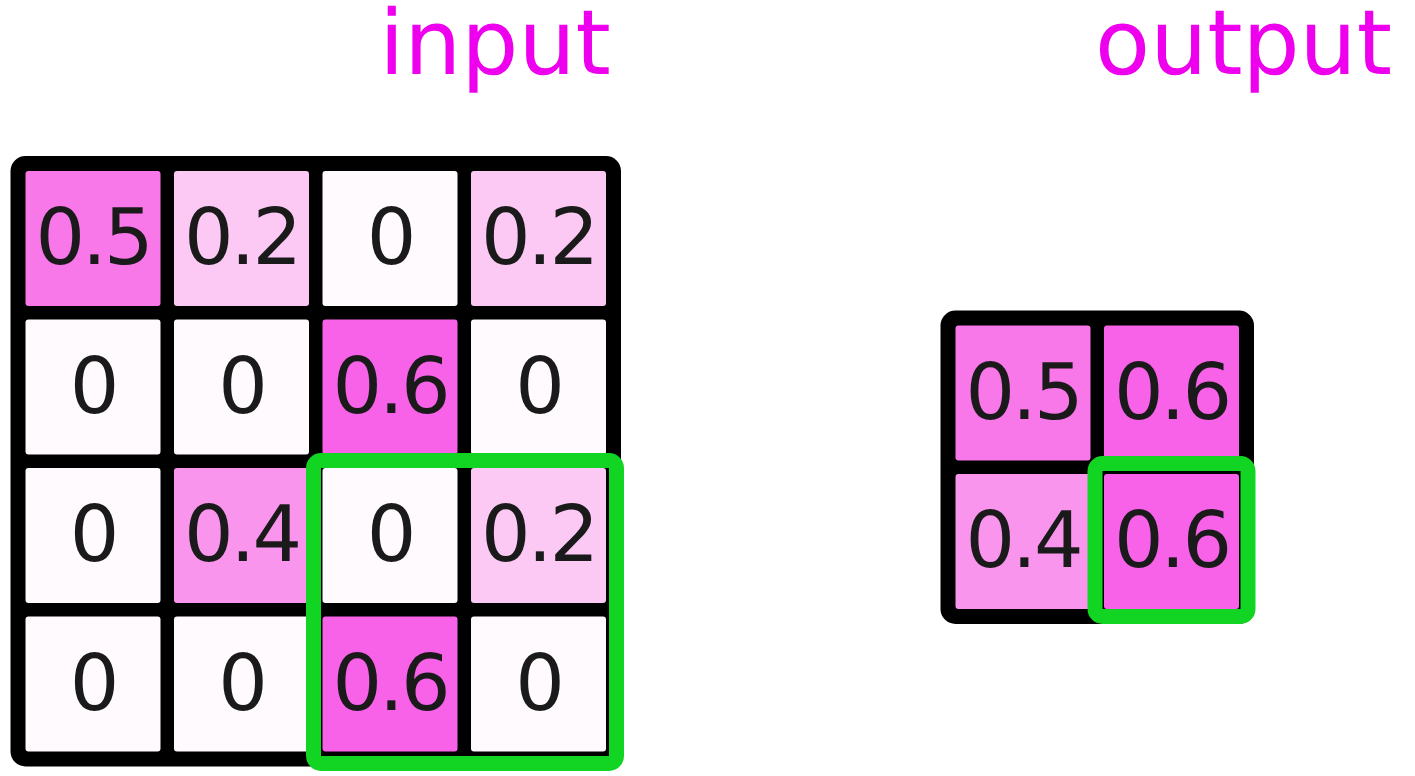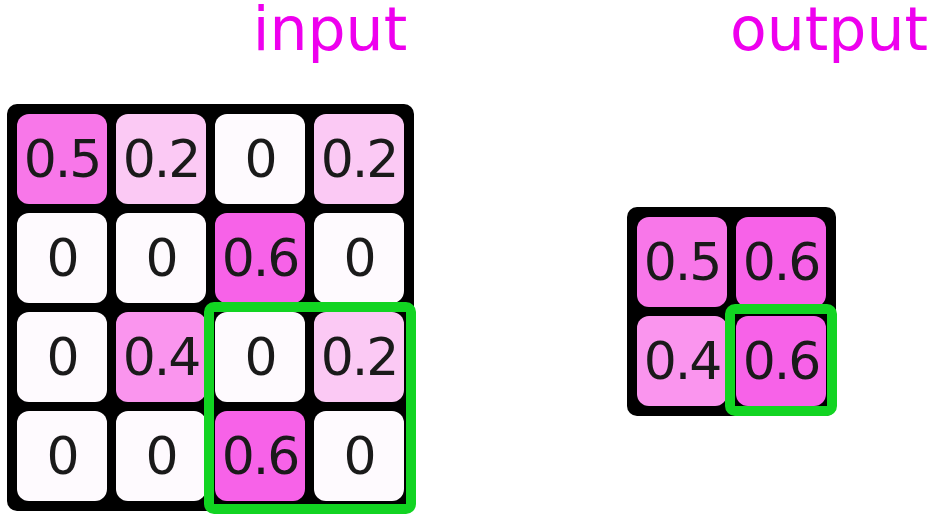--- a/index.html
+++ b/index.html
@@ -53,21 +53,21 @@
     grid-template-columns: repeat(2, 1fr);
     grid-template-rows: repeat(2, 1fr);
   }
   .cell {
     display: flex;
     align-items: center;
     justify-content: center;
     font-size: 52px;
     letter-spacing: -2px;
     color: var(--cell-text);
-    border-radius: 12px;
+    border-radius: 2px;
   }
 
   .highlight {
     position: absolute;
     border: 10px solid var(--green);
     border-radius: 10px;
     pointer-events: none;
     background: transparent;
   }
   #hl-input-window { left: 204px; top: 302px; width: 212px; height: 212px; }

